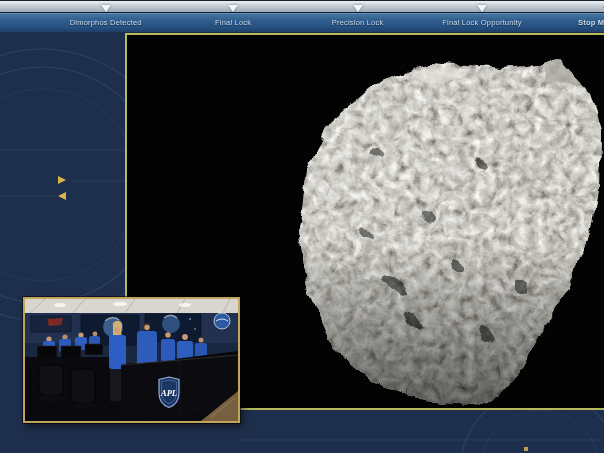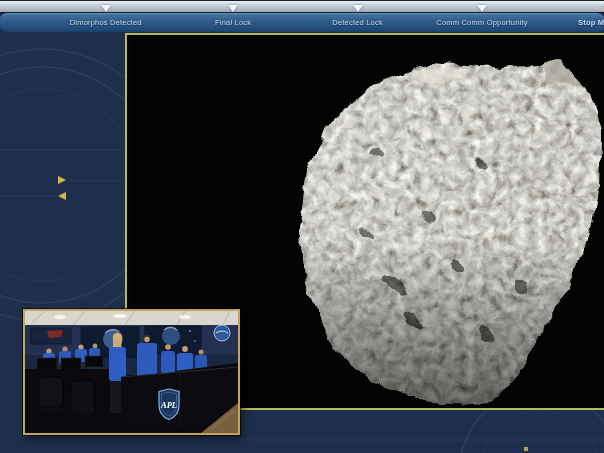--- a/index.html
+++ b/index.html
@@ -23,39 +23,38 @@
     border-left:5px solid transparent;border-right:5px solid transparent;
     border-top:7px solid #f3f6f7;
     transform:translateX(-50%);
     filter:drop-shadow(0 0 1px rgba(40,60,80,.6));
   }
   .labels{
     position:relative;height:19px;
     background:linear-gradient(180deg,#49799f 0%,#2f5d8d 40%,#25507f 75%,#1d4069 100%);
     border-top:1px solid #0e2038;
     box-shadow:inset 0 1px 0 rgba(150,190,220,.35);
-    border-radius:7px;
   }
   .ms{
     position:absolute;top:5px;transform:translateX(-50%);
     font-size:7.5px;letter-spacing:.2px;color:#c9daea;white-space:nowrap;
     text-shadow:0 1px 1px rgba(0,20,40,.6);
   }
   .p0{left:17.5%;} .p1{left:38.6%;} .p2{left:59.2%;} .p3{left:79.8%;} .p4{left:100.6%;}
   .ms.last{left:578px;transform:none;font-weight:bold;}
   
   .video-frame{
     position:absolute;left:125px;top:33px;width:481px;height:377px;
     box-sizing:border-box;border:2px solid #b6ba58;background:#030303;
     z-index:10;
   }
   .video-frame svg{display:block;width:100%;height:100%;}
   
   .pip{
-    position:absolute;left:23px;top:309px;width:217px;height:126px;
+    position:absolute;left:23px;top:297px;width:217px;height:126px;
     box-sizing:border-box;border:2px solid #c2a55c;background:#08080c;
     box-shadow:0 0 0 1px rgba(0,0,0,.55), 3px 4px 8px rgba(0,0,0,.5);
     z-index:20;
   }
   .pip svg{display:block;width:100%;height:100%;}
 </style>
 </head>
 <body>
 
 <svg class="bg-decor" width="604" height="453" viewBox="0 0 604 453">
@@ -81,22 +80,22 @@
   <div class="track">
     <div class="tri p0"></div>
     <div class="tri p1"></div>
     <div class="tri p2"></div>
     <div class="tri p3"></div>
     <div class="tri p4"></div>
   </div>
   <div class="labels">
     <div class="ms p0">Dimorphos Detected</div>
     <div class="ms p1">Final Lock</div>
-    <div class="ms p2">Detected Lock</div>
-    <div class="ms p3">Comm Comm Opportunity</div>
+    <div class="ms p2">Precision Lock</div>
+    <div class="ms p3">Final Lock Opportunity</div>
     <div class="ms last">Stop M</div>
   </div>
 </div>
 
 <div class="video-frame">
   <svg viewBox="0 0 477 373" preserveAspectRatio="none">
     <defs>
       <filter id="rough" x="-8%" y="-8%" width="116%" height="116%">
         <feTurbulence type="fractalNoise" baseFrequency="0.045" numOctaves="3" seed="5" result="d"></feTurbulence>
         <feDisplacementMap in="SourceGraphic" in2="d" scale="12" xChannelSelector="R" yChannelSelector="G"></feDisplacementMap>

